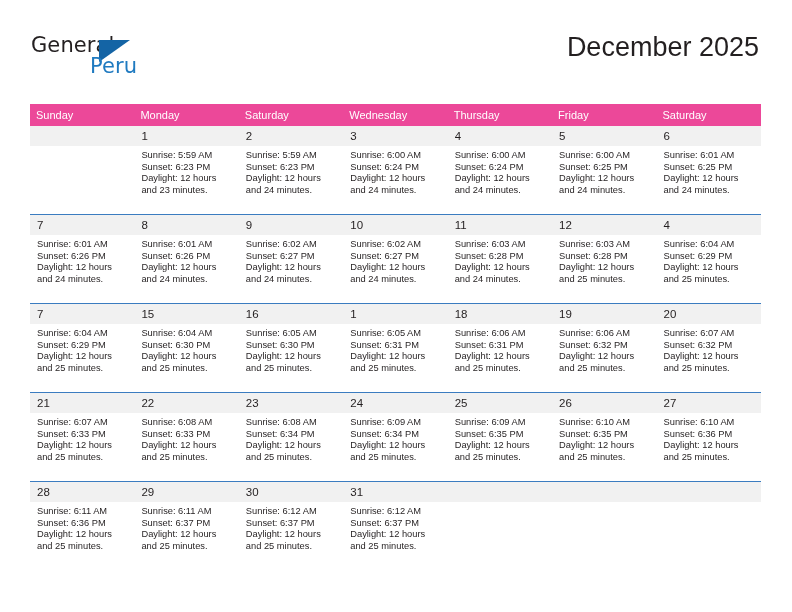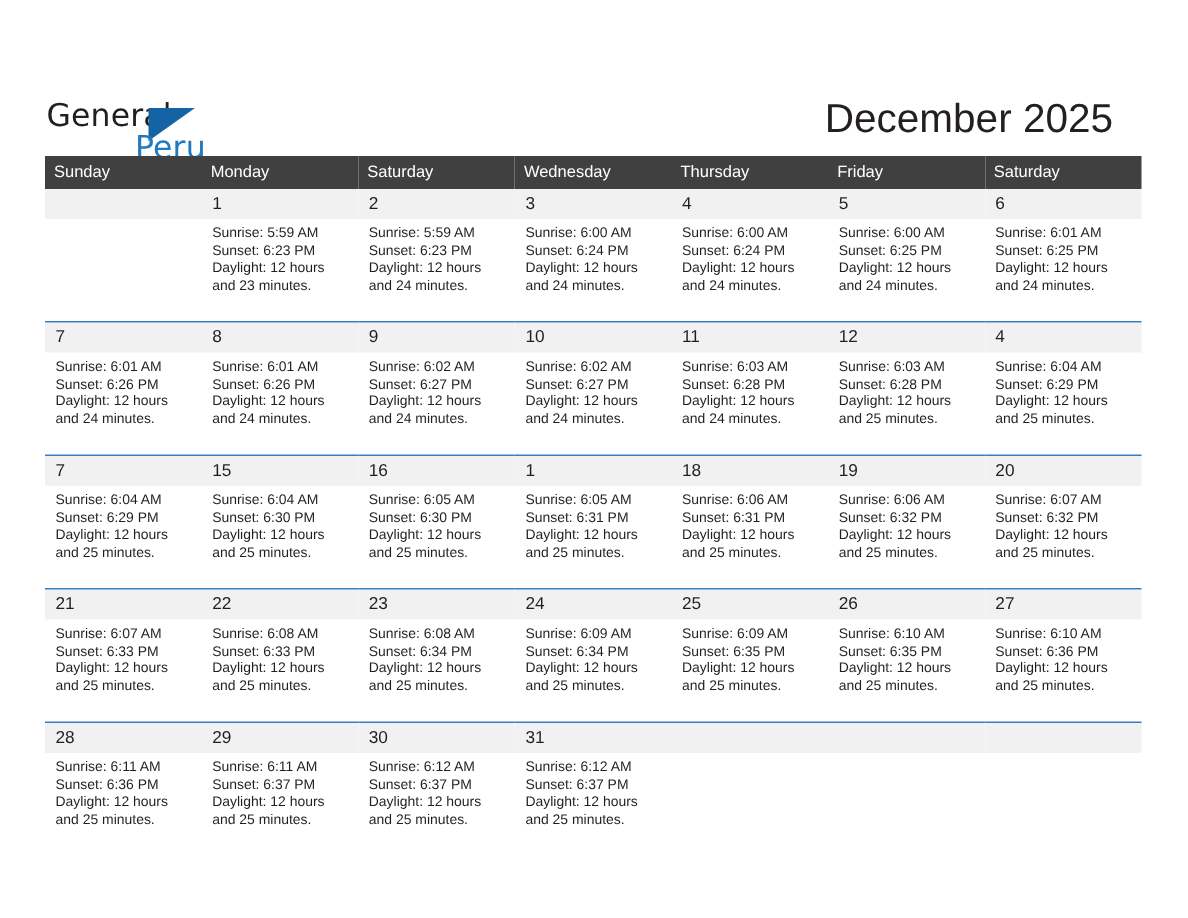--- a/index.html
+++ b/index.html
@@ -21,21 +21,20 @@
     box-sizing: border-box;
   }
 
   
   .masthead {
     position: absolute;
     left: 0;
     top: 0;
     width: 792px;
     height: 96px;
-    margin-top: 32px;
   }
   .logo {
     position: absolute;
     left: 31px;
     top: 35px;
     width: 180px;
     height: 48px;
   }
   .logo-general {
     position: absolute;
@@ -62,21 +61,21 @@
     left: 68px;
     top: 5px;
     width: 0;
     height: 0;
     border-left: 31px solid #1464a5;
     border-bottom: 22px solid transparent;
   }
 
   .title-block {
     position: absolute;
-    right: 50px;
+    right: 33px;
     top: 32px;
     text-align: left;
   }
   .month-title {
     font-size: 27px;
     color: #231f20;
     line-height: 1.12;
     white-space: nowrap;
     font-weight: normal;
     margin: 0;
@@ -92,21 +91,21 @@
   
   .calendar {
     position: absolute;
     left: 30px;
     top: 104px;
     width: 731px;
     border-collapse: collapse;
     table-layout: fixed;
   }
   .calendar th {
-    background: #404040;
+    background: #ec4899;
     color: #ffffff;
     font-size: 11px;
     font-weight: normal;
     text-align: left;
     padding: 5px 0 5px 6px;
     height: 12px;
     line-height: 12px;
   }
   .calendar td {
     vertical-align: top;

